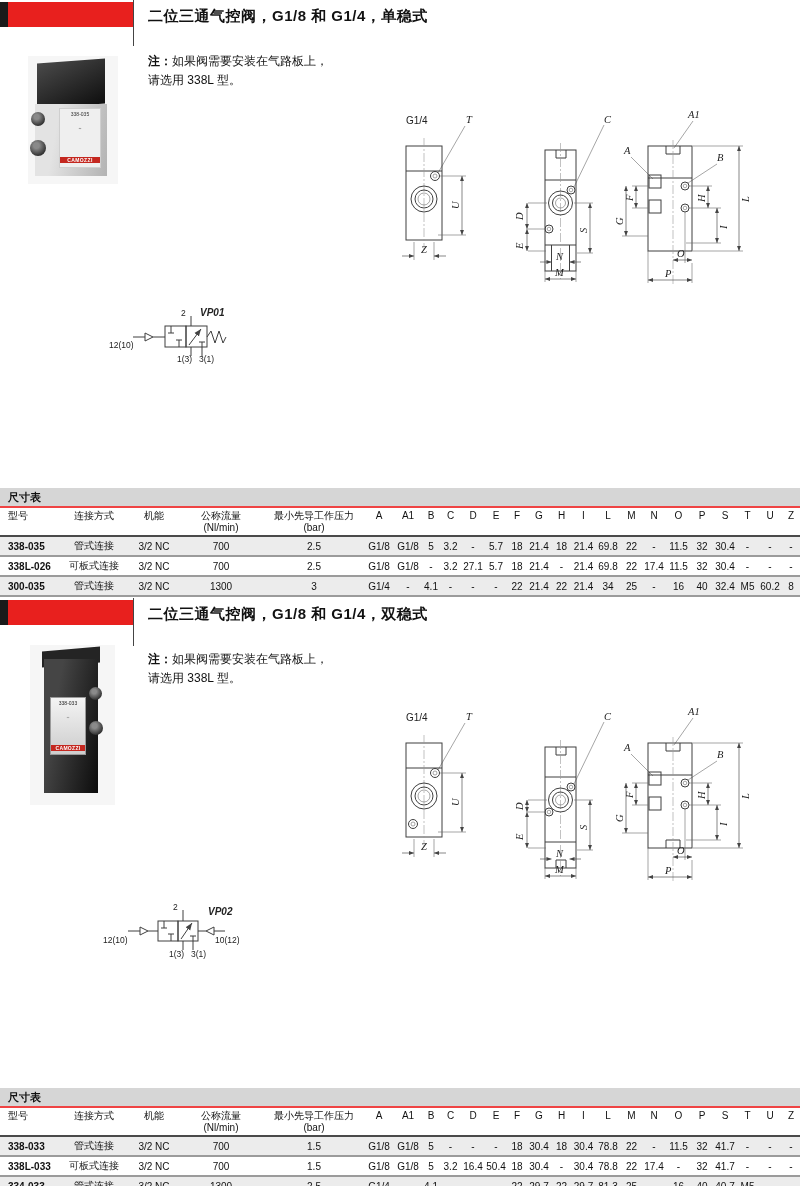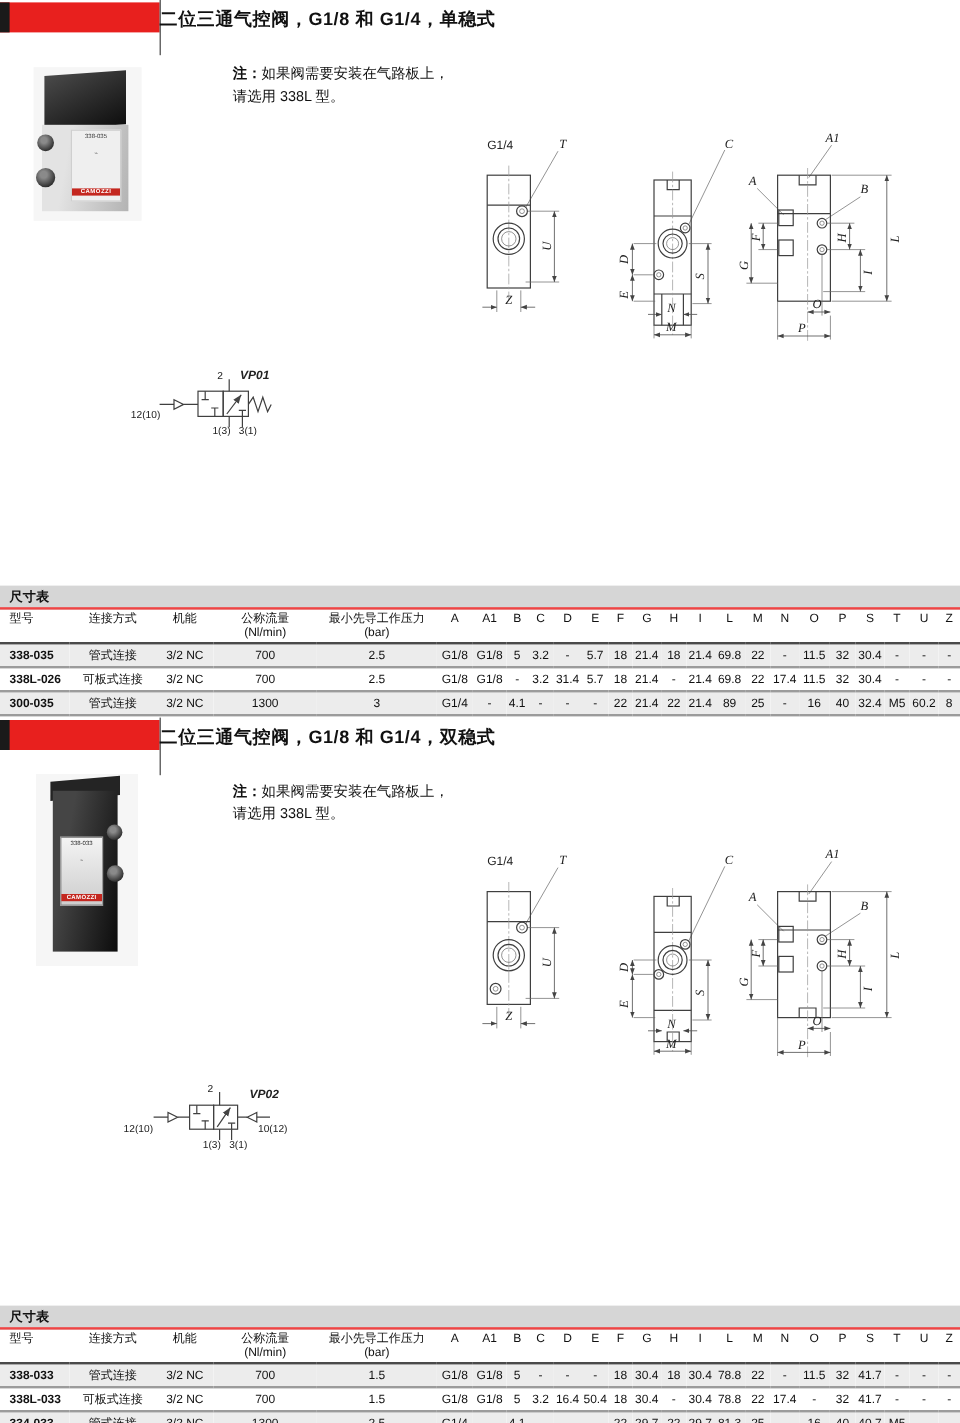--- a/index.html
+++ b/index.html
@@ -5,22 +5,22 @@
   html,body{margin:0;padding:0;}
   body{
     width:800px;height:1186px;position:relative;background:#ffffff;
     font-family:"Liberation Sans","DejaVu Sans",sans-serif;color:#111;
     overflow:hidden;
   }
   
   .redbar{position:absolute;left:0;width:133px;height:25px;background:#e8201e;
           border-left:8px solid #1a1a1a;box-sizing:border-box;}
   .vrule{position:absolute;left:133px;width:1px;background:#444;}
-  .sec-title{position:absolute;left:133px;font-size:15px;font-weight:bold;letter-spacing:0.5px;}
-  .note{position:absolute;left:148px;font-size:12px;line-height:19px;margin-left:46px;}
+  .sec-title{position:absolute;left:148px;font-size:15px;font-weight:bold;letter-spacing:0.5px;}
+  .note{position:absolute;left:148px;font-size:12px;line-height:19px;}
   .note b{font-weight:bold;}
   
   .photo{position:absolute;background:#f6f6f6;}
   .photo1{left:28px;top:56px;width:90px;height:128px;}
   .p1-cap{position:absolute;left:9px;top:5px;width:68px;height:45px;
           background:linear-gradient(155deg,#4a4a4a,#0e0e0e);transform:skewY(-4deg);}
   .p1-body{position:absolute;left:7px;top:48px;width:72px;height:72px;
            background:linear-gradient(100deg,#e3e3e3 30%,#b3b3b3);}
   .port{position:absolute;border-radius:50%;background:radial-gradient(circle at 40% 35%,#8a8a8a 20%,#2c2c2c 75%);}
   .p1-port-a{width:14px;height:14px;left:-4px;top:8px;}
@@ -371,21 +371,21 @@
         <tr>
           <td>338L-026</td>
           <td>可板式连接</td>
           <td>3/2 NC</td>
           <td>700</td>
           <td>2.5</td>
           <td>G1/8</td>
           <td>G1/8</td>
           <td>-</td>
           <td>3.2</td>
-          <td>31.4</td>
+          <td>27.1</td>
           <td>5.7</td>
           <td>18</td>
           <td>21.4</td>
           <td>-</td>
           <td>21.4</td>
           <td>69.8</td>
           <td>22</td>
           <td>17.4</td>
           <td>11.5</td>
           <td>32</td>
@@ -403,21 +403,21 @@
           <td>G1/4</td>
           <td>-</td>
           <td>4.1</td>
           <td>-</td>
           <td>-</td>
           <td>-</td>
           <td>22</td>
           <td>21.4</td>
           <td>22</td>
           <td>21.4</td>
-          <td>89</td>
+          <td>34</td>
           <td>25</td>
           <td>-</td>
           <td>16</td>
           <td>40</td>
           <td>32.4</td>
           <td>M5</td>
           <td>60.2</td>
           <td>8</td>
         </tr>
       </tbody>

